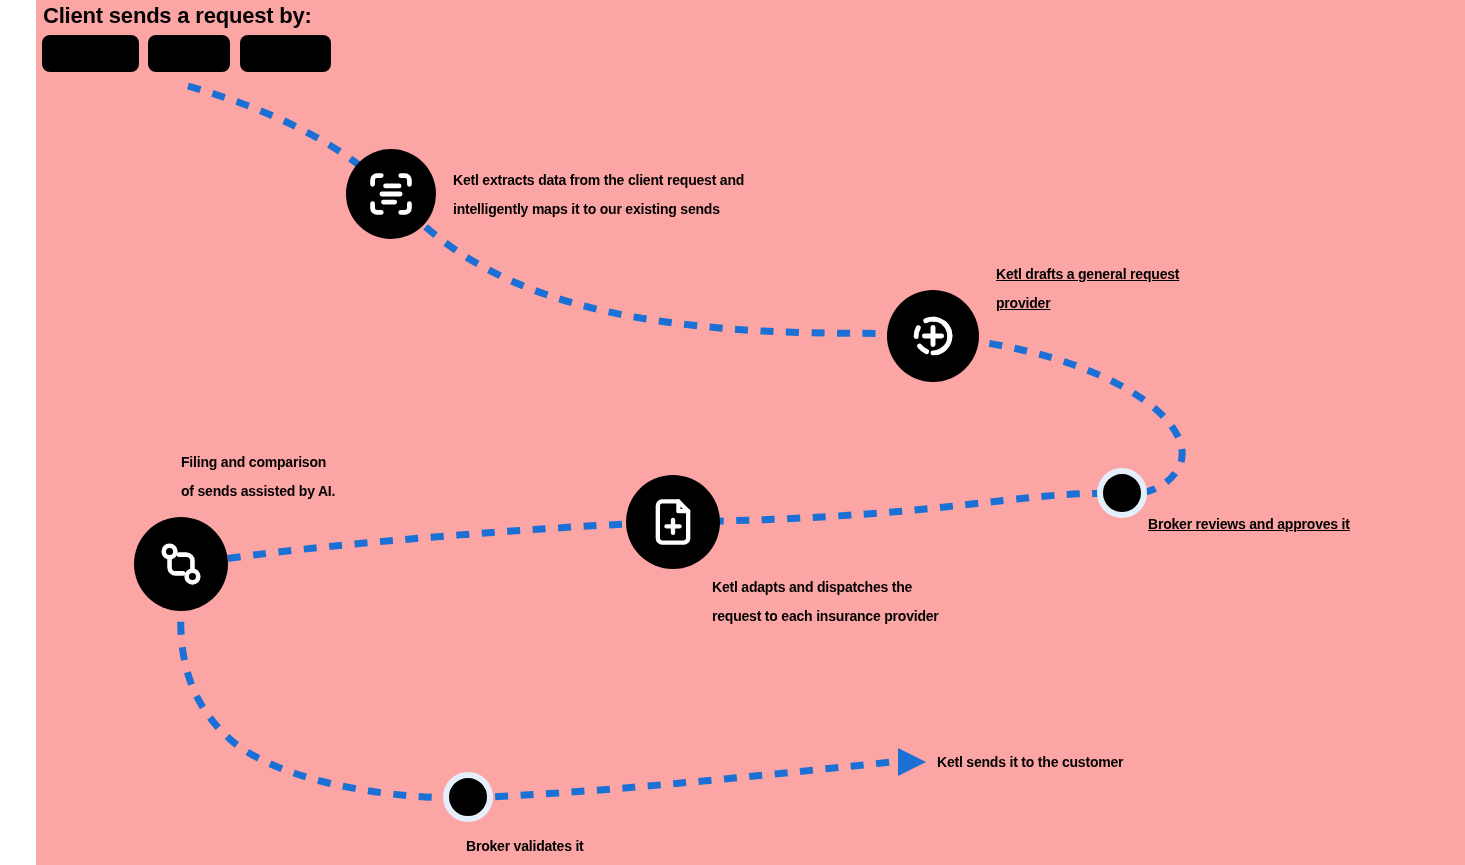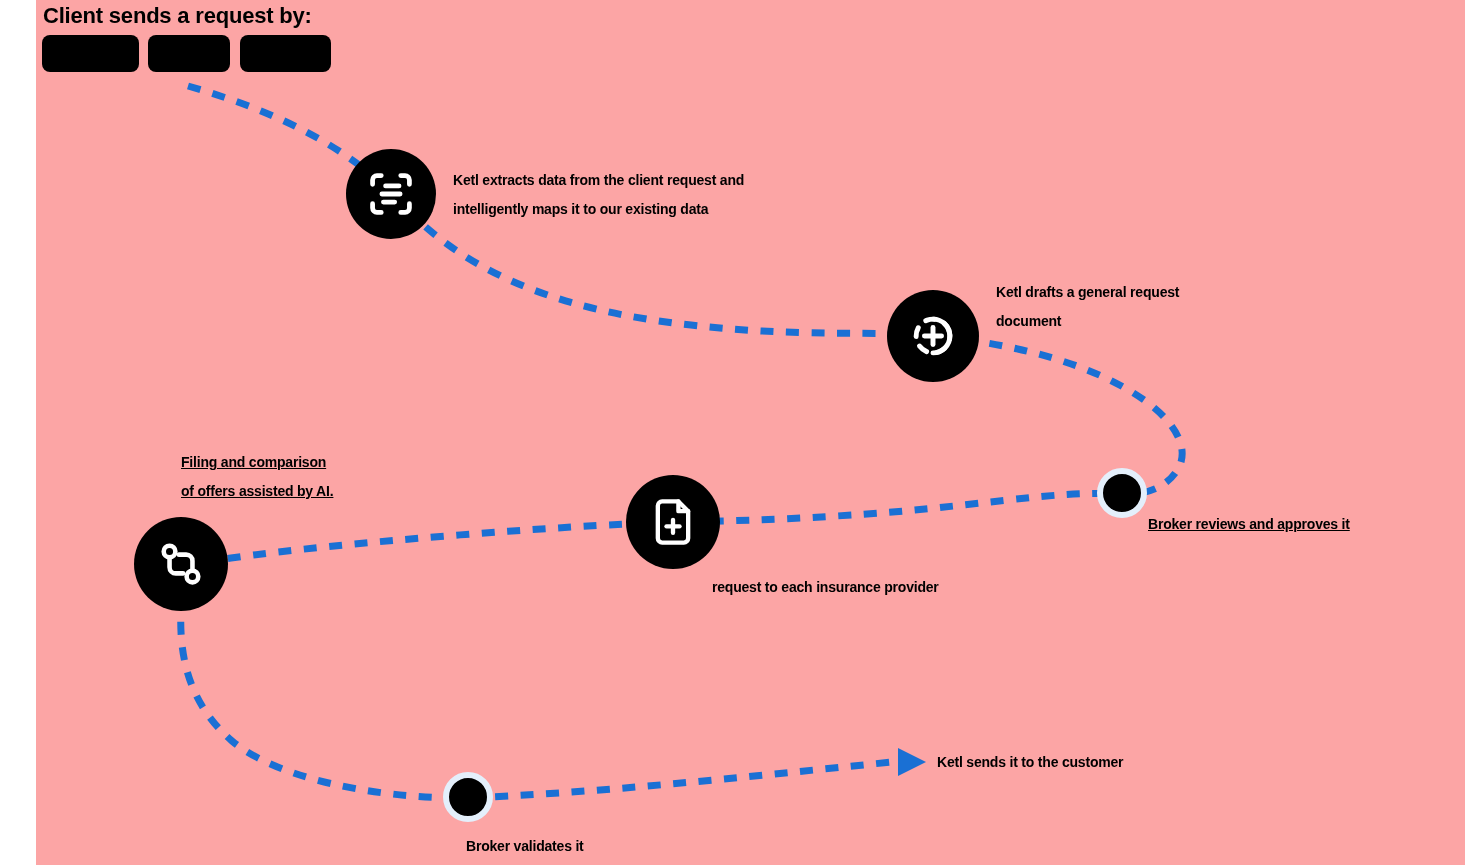--- a/index.html
+++ b/index.html
@@ -84,62 +84,63 @@
       <path d="M16.5 3.5h2a2 2 0 0 1 2 2v2"></path>
       <path d="M20.5 16.5v2a2 2 0 0 1-2 2h-2"></path>
       <path d="M7.5 20.5h-2a2 2 0 0 1-2-2v-2"></path>
       <path d="M9.5 8.3h6.2"></path>
       <path d="M7.8 12h8.4"></path>
       <path d="M8.5 15.7h5.2"></path>
     </svg>
   </div>
   <div class="label" style="left:417px;top:166px;">
     <div>Ketl extracts data from the client request and</div>
-    <div>intelligently maps it to our existing data</div>
+    <div>intelligently maps it to our existing sends</div>
   </div>
 
   <div class="node" style="left:851px;top:290px;width:92px;height:92px;">
     <svg width="54" height="54" viewBox="0 0 24 24" fill="none" stroke="#fff" stroke-width="2.2" stroke-linecap="round" stroke-linejoin="round">
       <circle cx="12" cy="12" r="7.5" stroke-dasharray="4 4.6" transform="rotate(-20 12 12)"></circle>
       <path d="M12 4.5 A7.5 7.5 0 0 1 19.5 12 A7.5 7.5 0 0 1 12 19.5"></path>
       <path d="M12 8.2v7.6"></path>
       <path d="M8.2 12h7.6"></path>
     </svg>
   </div>
-  <div class="label" style="left:960px;top:278px;">
+  <div class="label" style="left:960px;top:260px;text-decoration:underline;">
     <div>Ketl drafts a general request</div>
-    <div>document</div>
+    <div>provider</div>
   </div>
 
   <div class="milestone" style="left:1061px;top:468px;"></div>
   <div class="label" style="left:1112px;top:510px;text-decoration:underline;">Broker reviews and approves it</div>
 
   <div class="node" style="left:590px;top:475px;width:94px;height:94px;">
     <svg width="52" height="52" viewBox="0 0 24 24" fill="none" stroke="#fff" stroke-width="2" stroke-linecap="round" stroke-linejoin="round">
       <path d="M14.5 2.5H7a2 2 0 0 0-2 2v15a2 2 0 0 0 2 2h10a2 2 0 0 0 2-2V7Z"></path>
       <path d="M14.5 2.5V7H19"></path>
       <path d="M12 11v6"></path>
       <path d="M9 14h6"></path>
     </svg>
   </div>
   <div class="label" style="left:676px;top:573px;">
+    <div>Ketl adapts and dispatches the</div>
     <div>request to each insurance provider</div>
   </div>
 
   <div class="node" style="left:98px;top:517px;width:94px;height:94px;">
     <svg width="50" height="50" viewBox="0 0 24 24" fill="none" stroke="#fff" stroke-width="2.2" stroke-linecap="round" stroke-linejoin="round">
       <circle cx="6.5" cy="6" r="2.8"></circle>
       <path d="M6.5 8.8v4.7a3 3 0 0 0 3 3H13"></path>
       <circle cx="17.5" cy="18" r="2.8"></circle>
       <path d="M17.5 15.2v-4.7a3 3 0 0 0-3-3H11"></path>
     </svg>
   </div>
-  <div class="label" style="left:145px;top:448px;text-decoration:underline;">
+  <div class="label" style="left:145px;top:448px;">
     <div>Filing and comparison</div>
-    <div>of offers assisted by AI.</div>
+    <div>of sends assisted by AI.</div>
   </div>
 
   <div class="milestone" style="left:407px;top:772px;"></div>
   <div class="label" style="left:430px;top:832px;">Broker validates it</div>
 
   <div class="label" style="left:901px;top:748px;">Ketl sends it to the customer</div>
 
 </div>
 
 </body></html>

